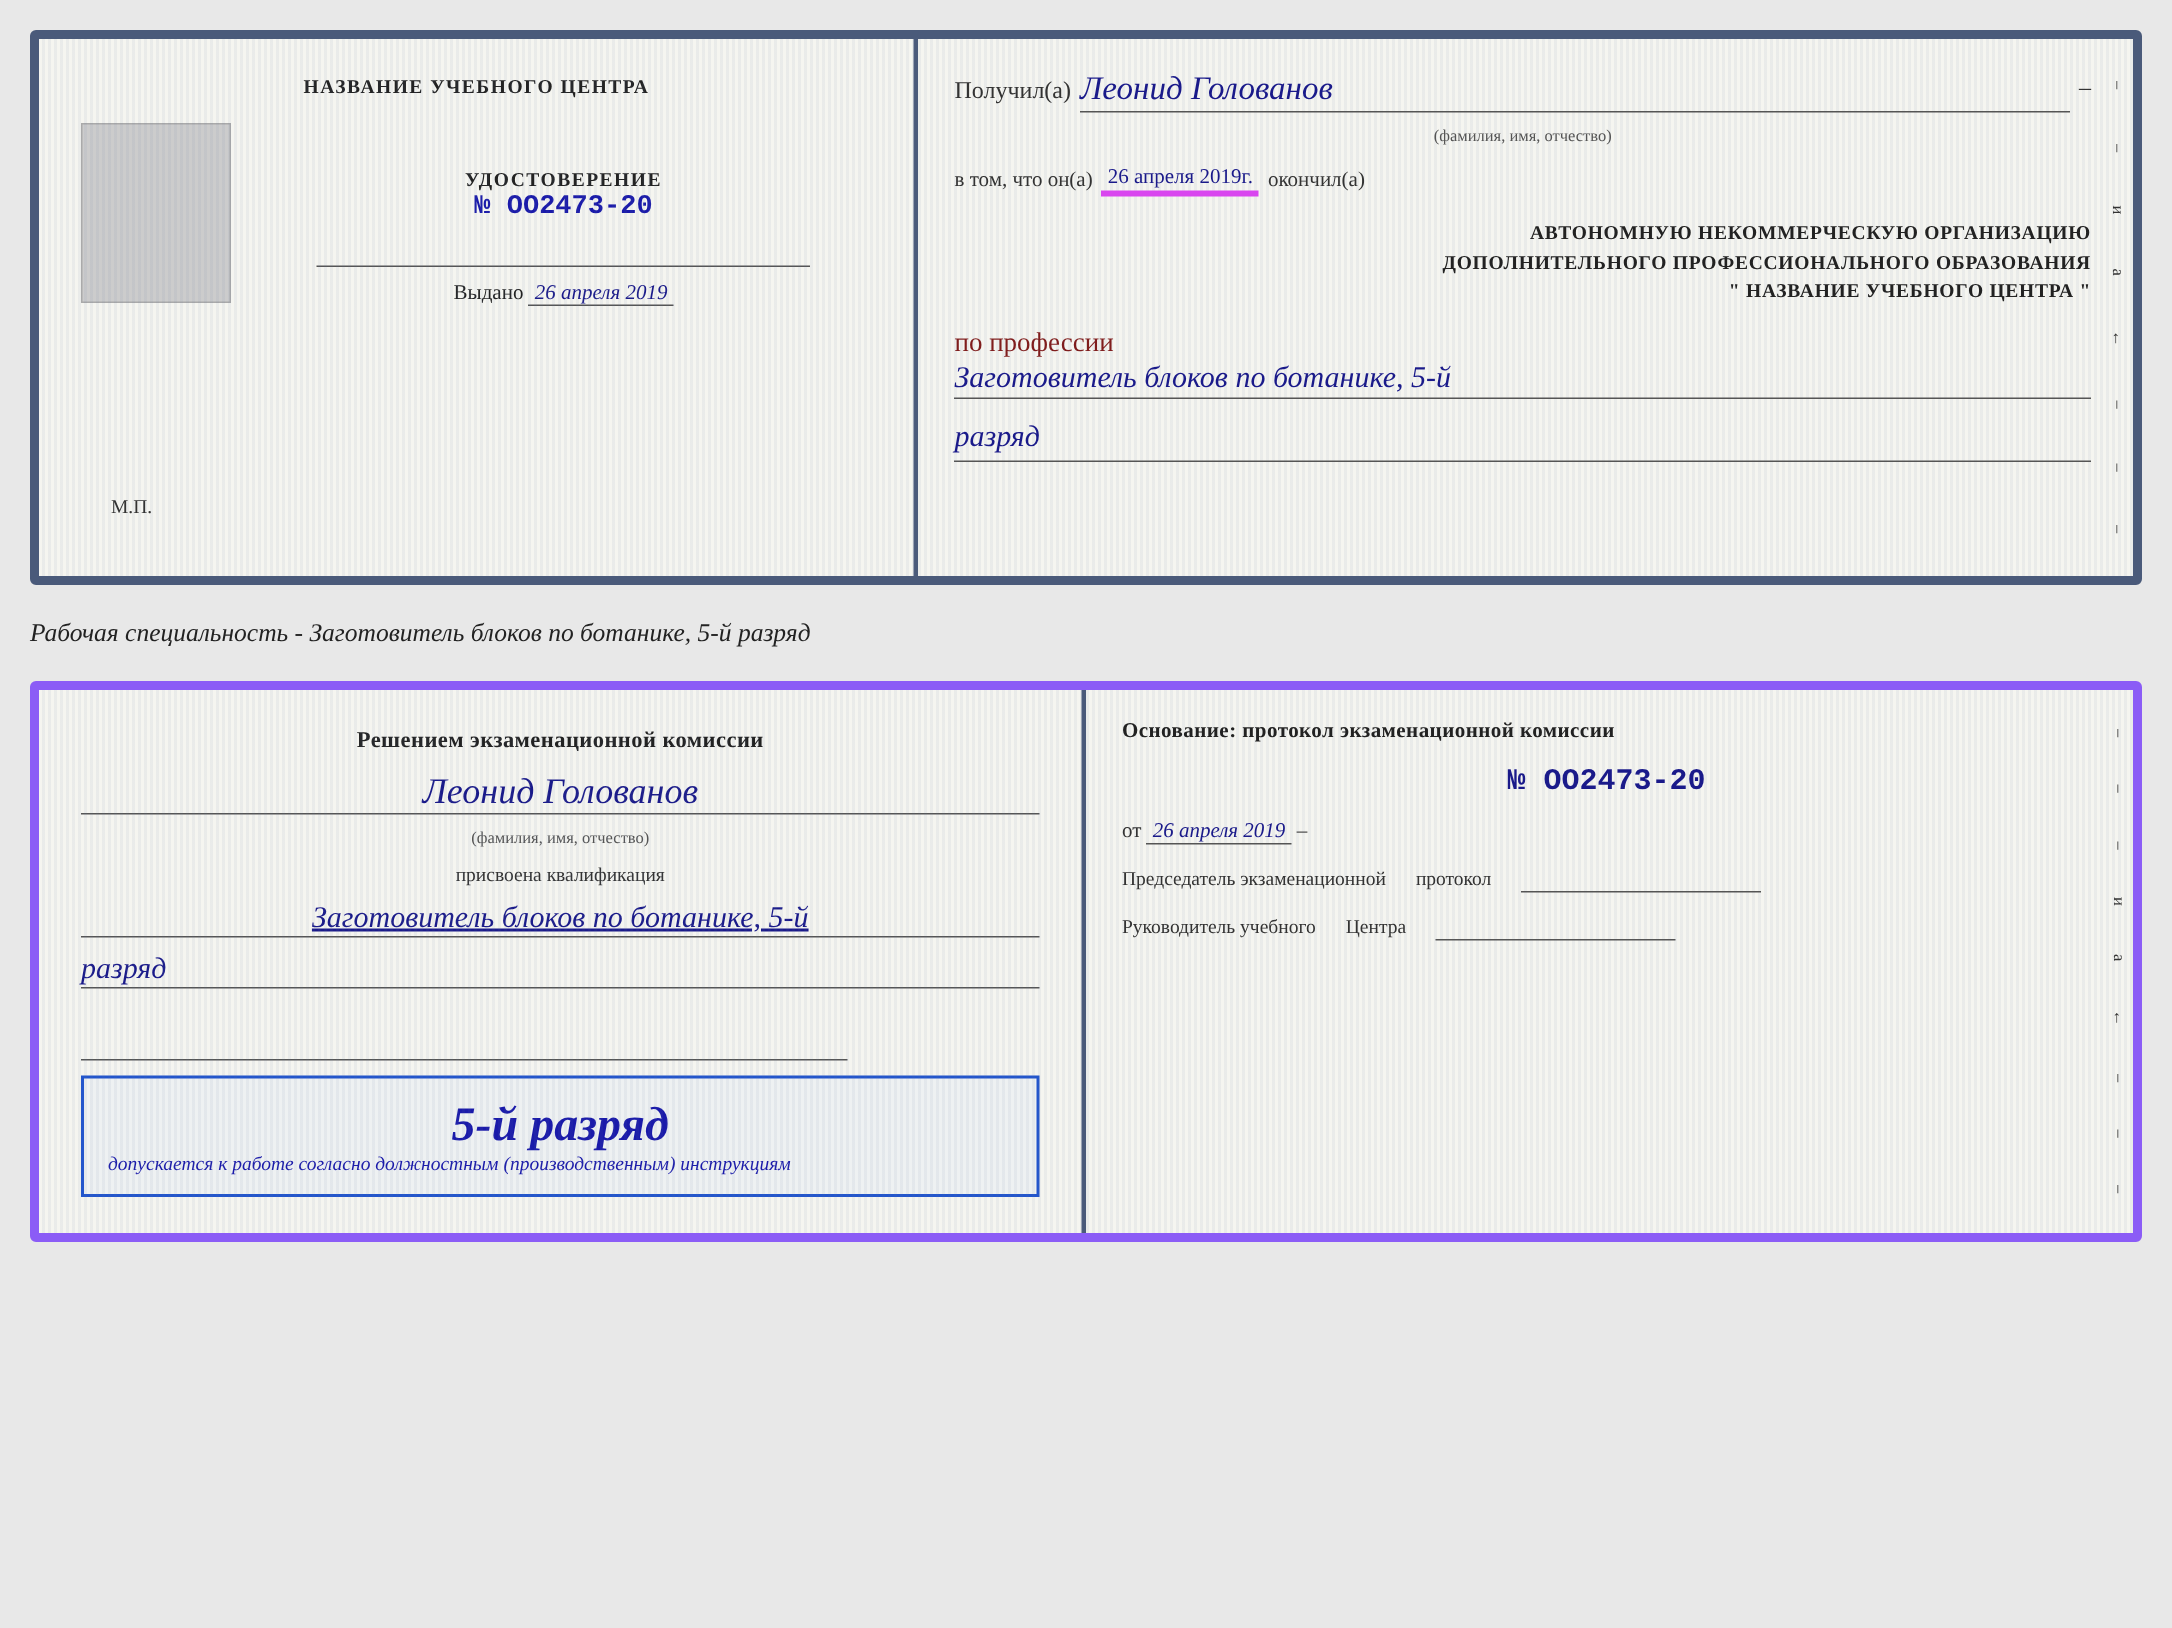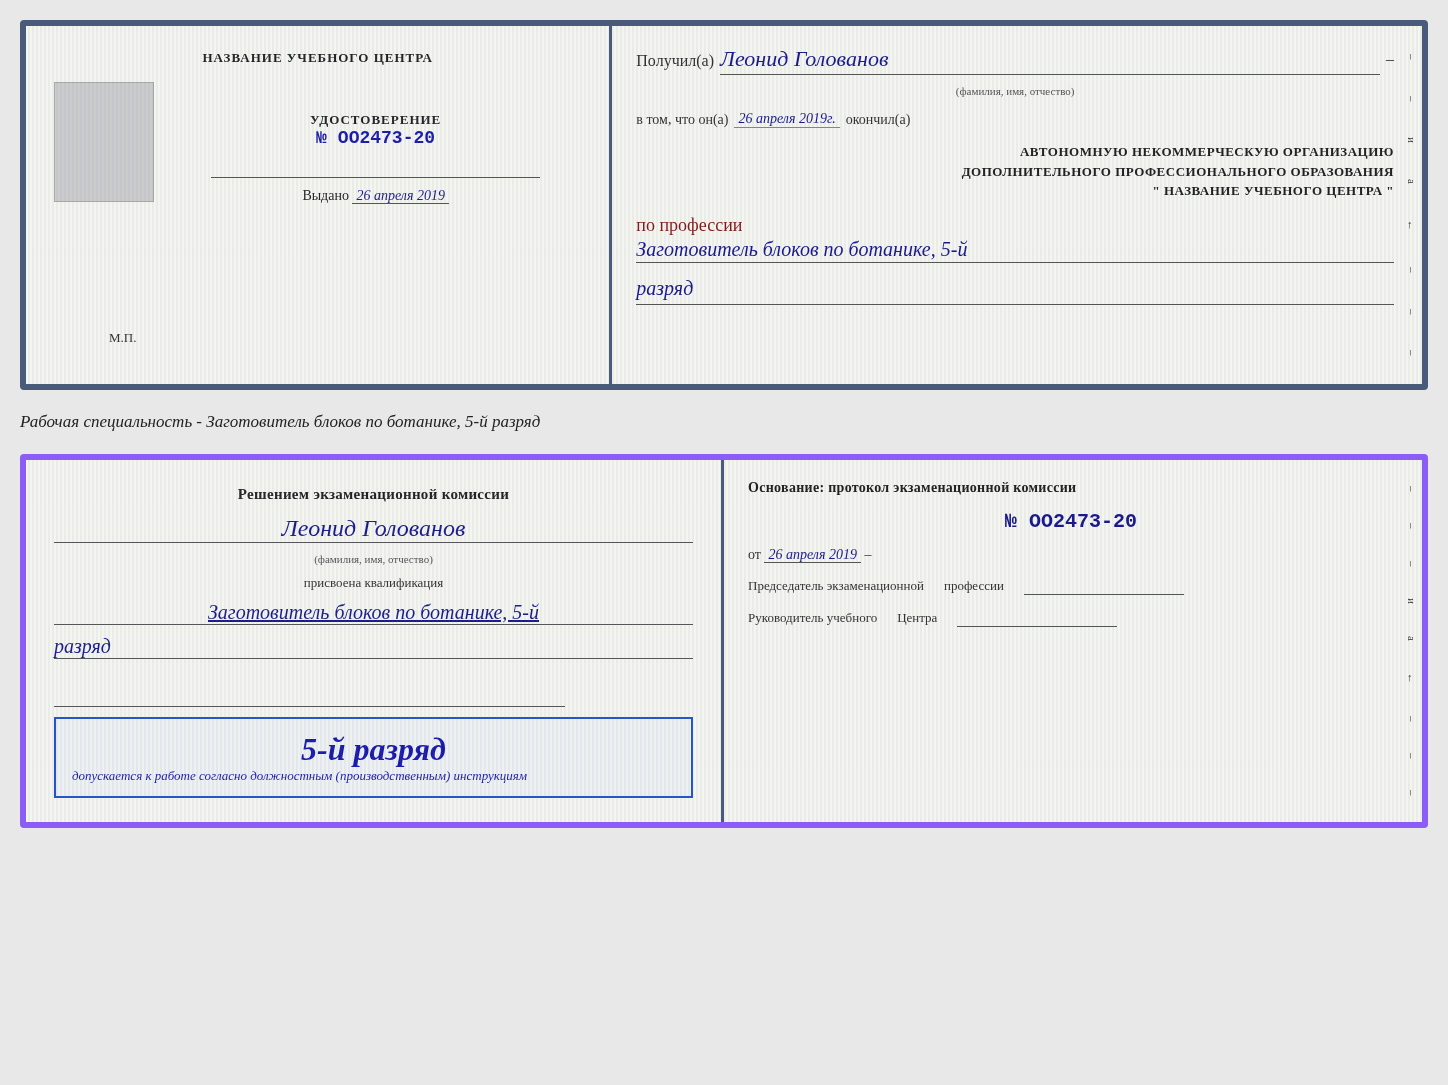--- a/index.html
+++ b/index.html
@@ -107,21 +107,20 @@
       font-size: 14px;
       color: #222;
     }
 
     .mp-label {
       position: absolute;
       bottom: 14px;
       left: 20px;
       font-size: 13px;
       color: #333;
-      margin-left: 35px;
     }
 
     .recipient-label {
       white-space: nowrap;
       color: #333;
     }
 
     .recipient-name {
       font-family: 'Georgia', serif;
       font-size: 22px;
@@ -141,22 +140,21 @@
 
     .date-line {
       font-size: 14px;
       color: #333;
       display: flex;
       align-items: center;
       gap: 6px;
     }
 
     .date-value {
-      font-style: italic;
-      border-bottom: 1px solid #d946ef;
+      border-bottom: 4px solid #d946ef;
       color: #1a1a8a;
       padding: 0 4px;
     }
 
     .block-text {
       font-size: 13px;
       color: #222;
       text-align: right;
       font-weight: bold;
       letter-spacing: 0.5px;
@@ -475,21 +473,21 @@
       <div class="protocol-num">№ OO2473-20</div>
 
       <div class="from-date">
         <span>от</span>
         <span style="border-bottom:1px solid #555; padding:0 4px; font-style:italic; color:#1a1a8a;">26 апреля 2019</span>
         <span> –</span>
       </div>
 
       <div class="signature-block">
         <div class="sig-label">Председатель экзаменационной</div>
-        <div class="sig-label">профессии</div>
+        <div class="sig-label">протокол</div>
         <div class="sig-line"></div>
       </div>
 
       <div class="signature-block">
         <div class="sig-label">Руководитель учебного</div>
         <div class="sig-label">Центра</div>
         <div class="sig-line"></div>
       </div>
 
       <div class="side-deco2">

